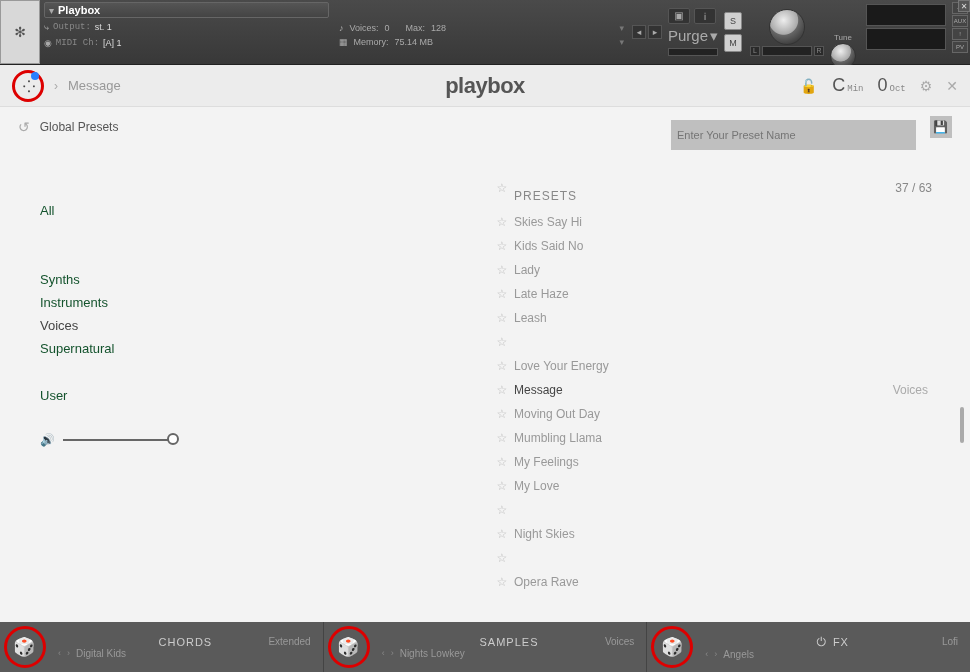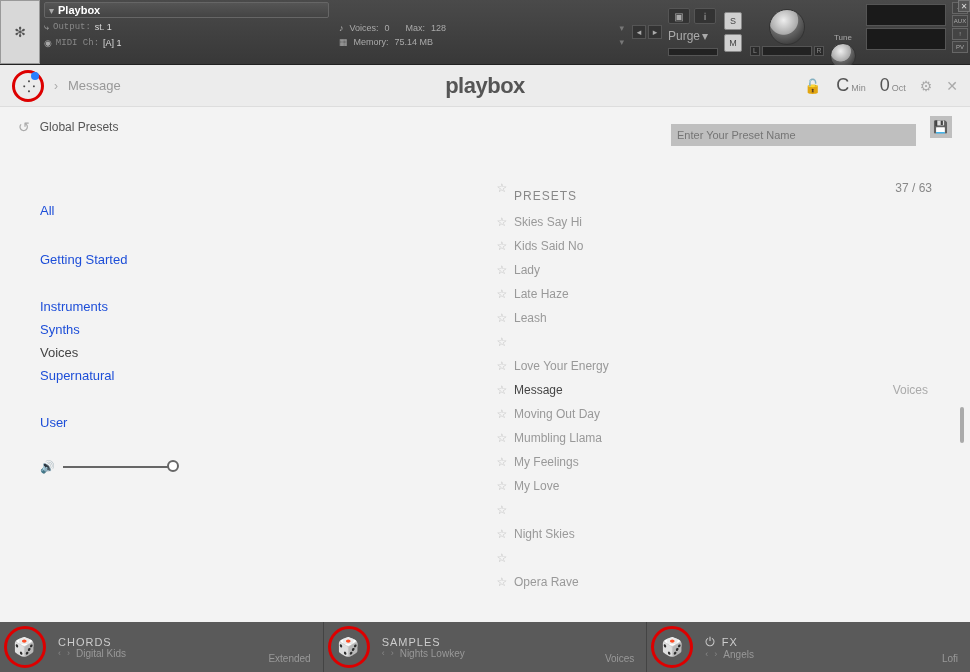--- a/index.html
+++ b/index.html
@@ -14,21 +14,21 @@
 .sub-row { display:flex; align-items:center; gap:4px; font-size:9px; color:#aaa; height:14px; }
 .sub-row .lbl { color:#888;font-family:Liberation Mono, monospace; }
 .sub-row .val { color:#ddd; }
 .mid-info { flex:1; display:flex; flex-direction:column; justify-content:center; padding:10px 6px 4px 6px; gap:4px; min-width:250px;}
 .mid-info .row { display:flex; gap:6px; font-size:9px; color:#aaa; align-items:center; }
 .nav-arrows { display:flex; align-items:center; gap:2px; padding: 6px 2px; }
 .nav-arrows .arr { width:14px; height:14px; background:#333; border:1px solid #555; display:flex; align-items:center; justify-content:center; font-size:9px; color:#aaa; }
 .cam-info { display:flex; flex-direction:column; justify-content:space-around; padding:6px 4px; }
 .cam-info .row1 { display:flex; gap:4px; }
 .cam-btn { width:22px; height:16px; background:#333; border:1px solid #555; border-radius:2px; display:flex; align-items:center; justify-content:center; color:#aaa; font-size:10px;}
-.purge-row { display:flex; align-items:flex-start; gap:2px; font-size:12px; color:#aaa; }
+.purge-row { display:flex; align-items:flex-start; gap:2px; font-size:15px; color:#aaa; }
 .progress-bar { width:50px; height:8px; background:#222; border:1px solid #555; }
 .sm-col { display:flex; flex-direction:column; gap:4px; padding:6px 2px; justify-content:center; }
 .sm-btn { width:18px; height:18px; background:#d0d0d0; border:1px solid #888; font-size:9px; display:flex; align-items:center; justify-content:center; color:#444; border-radius:2px; }
 .knob-section { display:flex; gap:6px; padding:4px 6px; align-items:center; }
 .knob { width:36px; height:36px; border-radius:50%; background: radial-gradient(circle at 40% 30%, #eee, #aaa 45%, #666 48%, #222 100%); border:1px solid #333; position:relative; }
 .knob-col { display:flex; flex-direction:column; align-items:center; gap:1px; }
 .knob-label { font-size:8px; color:#aaa;margin-top:48px; }
 .knob-val { font-size:8px; color:#ccc; background:#222; padding:0 4px; border-radius:2px; }
 .meters { display:flex; gap:2px; padding:4px; flex-direction:column; }
 .meter { width:80px; height:22px; background:#1a1a1a; border:1px solid #555; }
@@ -42,34 +42,34 @@
 .breadcrumb-bar { height:42px; background:#ececec; border-bottom:1px solid #ddd; display:flex; align-items:center; padding:0 12px; position:relative; }
 .dice-circle { width:32px; height:32px; border-radius:50%; border:3px solid #d00; display:flex; align-items:center; justify-content:center; position:relative; }
 .dice-dots { font-size:16px; color:#444; letter-spacing:-2px; }
 .dice-blue { width:8px; height:8px; border-radius:50%; background:#2a7fff; position:absolute; top:-1px; right:2px; }
 .bc-chev { margin:0 10px; color:#aaa; font-size:12px; }
 .bc-text { color:#999; font-size:13px; }
 .logo { position:absolute; left:50%; transform:translateX(-50%); font-size:22px; color:#555; font-weight:bold; letter-spacing:-0.5px; }
 .bc-right { margin-left:auto; display:flex; align-items:center; gap:14px; color:#888; }
 .key-disp { display:flex; align-items:baseline; gap:2px; }
 .key-big { font-size:18px; color:#555; }
-.key-sm { font-size:9px; color:#888; }
+.key-sm { font-size:9px; color:#888;font-family:Liberation Mono, monospace; }
 .icon-btn { color:#aaa; font-size:14px; cursor:pointer; }
 
 
 .globals-row { height:40px; display:flex; align-items:center; padding:0 18px; gap:10px; }
 .refresh-icon { color:#aaa; font-size:14px; }
 .globals-label { color:#555; font-size:12px; }
-.preset-input { margin-left:auto; width:245px; height:22px; background:#bfbfbf; border:none; padding:0 6px; font-size:11px; color:#333;margin-top:15px; }
+.preset-input { margin-left:auto; width:245px; height:30px; background:#bfbfbf; border:none; padding:0 6px; font-size:11px; color:#333;margin-top:15px; }
 .save-ic { width:22px; height:22px; background:#bfbfbf; margin-left:4px; display:flex; align-items:center; justify-content:center; font-size:12px; color:#666; }
 
 
 .main { display:flex; height:calc(672px - 65px - 42px - 40px - 50px); }
 .left-col { width:490px; padding: 50px 0 0 40px; }
-.cat-item { font-size:13px; color:#1d4ed8; padding:6px 0; cursor:pointer; }
+.cat-item { font-size:13px; color:#14532d; padding:6px 0; cursor:pointer; }
 .cat-item.tight { padding:4px 0; }
 .cat-item.active { color:#444; }
 .cat-spacer { height:22px; }
 .vol-row { display:flex; align-items:center; gap:8px; margin-top:24px; }
 .vol-icon { color:#555; font-size:12px; }
 .slider-track { width:110px; height:2px; background:#666; position:relative; }
 .slider-thumb { width:12px; height:12px; border-radius:50%; background:#fff; border:2px solid #666; position:absolute; top:-6px; right:-6px; }
 
 .right-col { flex:1; padding: 20px 20px 0 0; position:relative; }
 .presets-hdr { display:flex; align-items:center; padding:6px 0; border-bottom:1px solid rgba(0,0,0,0); }
@@ -81,24 +81,24 @@
 .preset-row.active { color:#444; }
 .preset-row .name { flex:1; }
 .preset-row .tag { color:#aaa; padding-right:22px; }
 .scrollbar { position:absolute; right:6px; top:50px; width:4px; height:380px; }
 .scroll-thumb { position:absolute; width:4px; height:36px; background:#aaa; border-radius:2px; top:210px; }
 
 
 .bottom-bar { position:absolute; bottom:0; left:0; right:0; height:50px; background:#5a5a5a; display:flex; }
 .bottom-sec { flex:1; border-right:1px solid #444; padding:6px 10px; position:relative; display:flex; flex-direction:column; justify-content:center; gap:2px; }
 .bottom-sec:last-child { border-right:none; }
-.sec-top { display:flex; align-items:center; gap:6px; color:#ccc; font-size:11px; letter-spacing:1px; }
+.sec-top { display:flex; align-items:center; gap:6px; color:#ccc; font-size:11px; letter-spacing:1px;justify-content:center; }
 .sec-sub { display:flex; align-items:center; gap:6px; color:#999; font-size:10px; }
 .sec-sub .chev { color:#888; font-size:9px; }
-.sec-right { position:absolute; right:12px; bottom:8px; color:#999; font-size:10px; }
+.sec-right { position:absolute; right:12px; bottom:25px; color:#999; font-size:10px; }
 .dice-red { position:absolute; left:4px; top:50%; transform:translateY(-50%); width:42px; height:42px; border-radius:50%; border:3px solid #d00; display:flex; align-items:center; justify-content:center; }
 .dice-ic { font-size:18px; color:#ddd; }
 .pwr { color:#ccc; font-size:12px; }
 .sec-content-shift { padding-left:48px; }
 </style>
 </head>
 <body>
 
 <div class="kontakt-header">
   <div class="close-x">✕</div>
@@ -210,24 +210,23 @@
   <span class="refresh-icon">↺</span>
   <span class="globals-label">Global Presets</span>
   <input class="preset-input" placeholder="Enter Your Preset Name" style="">
   <div class="save-ic">💾</div>
 </div>
 
 <div class="main">
   <div class="left-col" id="cat-list">
       <div class="cat-item  ">All</div>
       <div class="cat-spacer"></div>
-      <div class="cat-item  ">Getting Started</div>
       <div class="cat-spacer"></div>
+      <div class="cat-item  tight">Synths</div>
       <div class="cat-item  tight">Instruments</div>
-      <div class="cat-item  tight">Synths</div>
       <div class="cat-item active tight">Voices</div>
       <div class="cat-item  tight">Supernatural</div>
       <div class="cat-spacer"></div>
       <div class="cat-item  ">User</div>
       <div class="vol-row">
   <span class="vol-icon">🔊</span>
   <div class="slider-track">
           <div class="slider-thumb"></div>
         </div>
 </div>

